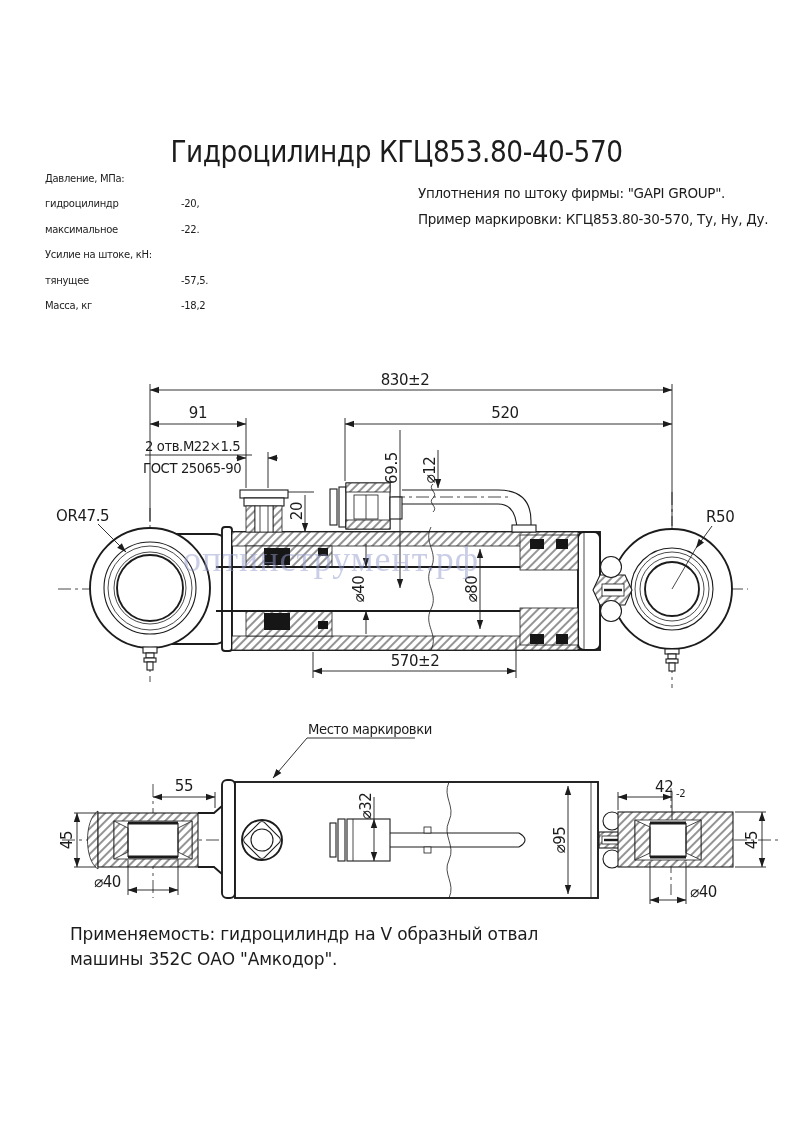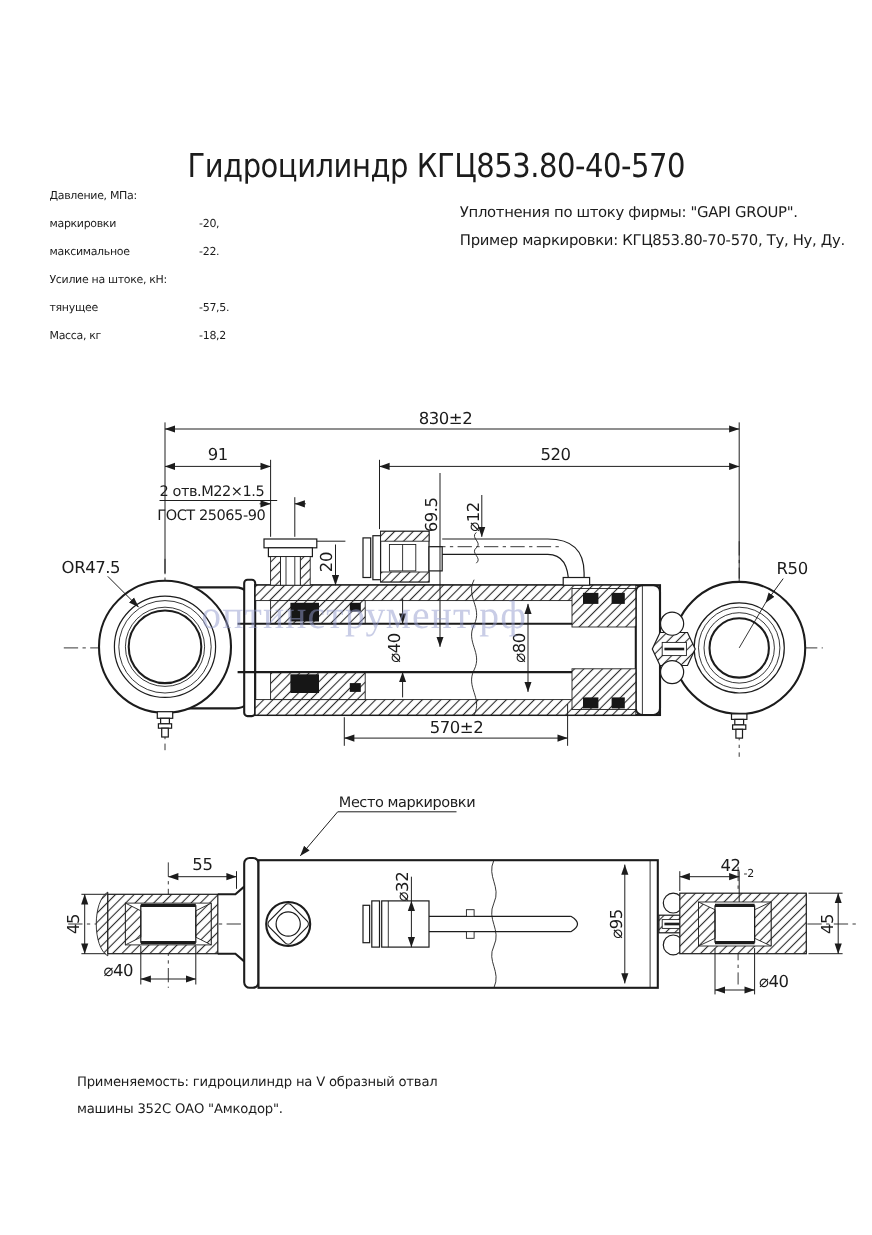--- a/index.html
+++ b/index.html
@@ -8,21 +8,21 @@
 
   .title { position:absolute; top:94px; left:0; right:0; text-align:center;
            font-size:30px; letter-spacing:-0.5px; transform:scaleX(0.88); white-space:nowrap; }
 
   .specs { position:absolute; left:45px; top:133px; font-size:10px; letter-spacing:-0.3px; }
   .spec-row { display:grid; grid-template-columns:136px auto; height:25.4px; white-space:nowrap; }
 
   .notes { position:absolute; left:418px; top:141px; font-size:13.5px; line-height:25.5px;
            letter-spacing:-0.3px; white-space:nowrap; }
 
-  .app { position:absolute; left:70px; top:931px; font-size:12px; line-height:24.5px;
+  .app { position:absolute; left:70px; top:882px; font-size:17px; line-height:24.5px;
          letter-spacing:-0.2px; white-space:nowrap; }
 
   .watermark { position:absolute; left:183px; top:498px; font-size:36px; letter-spacing:1px;
                color:rgba(147,156,206,0.5); z-index:5; pointer-events:none; white-space:nowrap;font-family:Liberation Serif, serif; }
 
   svg.drawing { position:absolute; left:0; top:0; z-index:2; }
   svg text { font-family:"DejaVu Sans", sans-serif; font-size:15px; fill:#1c1c1c; letter-spacing:-0.4px; }
   svg text.small { font-size:13.2px; }
   svg text.sub   { font-size:10px; }
 
@@ -45,21 +45,21 @@
 <div class="page">
 
   <div class="title">Гидроцилиндр КГЦ853.80-40-570</div>
 
   <div class="specs">
     <div class="spec-row">
       <span>Давление, МПа:</span>
       <span></span>
     </div>
     <div class="spec-row">
-      <span>маркировки</span>
+      <span>гидроцилиндр</span>
       <span>-20,</span>
     </div>
     <div class="spec-row">
       <span>максимальное</span>
       <span>-22.</span>
     </div>
     <div class="spec-row">
       <span>Усилие на штоке, кН:</span>
       <span></span>
     </div>
@@ -68,21 +68,21 @@
       <span>-57,5.</span>
     </div>
     <div class="spec-row">
       <span>Масса, кг</span>
       <span>-18,2</span>
     </div>
   </div>
 
   <div class="notes">
     <div>Уплотнения по штоку фирмы: "GAPI GROUP".</div>
-    <div>Пример маркировки: КГЦ853.80-70-570, Ту, Ну, Ду.</div>
+    <div>Пример маркировки: КГЦ853.80-30-570, Ту, Ну, Ду.</div>
   </div>
 
   <svg class="drawing" width="793" height="1123" viewBox="0 0 793 1123">
     <defs>
       <pattern id="h" width="6" height="6" patternUnits="userSpaceOnUse" patternTransform="rotate(45)">
         <rect width="6" height="6" fill="#ffffff"></rect>
         <path d="M3,0 V6" stroke="#2a2a2a" stroke-width="1"></path>
       </pattern>
       <marker id="ae" viewBox="0 0 10 8" refX="9.6" refY="4" markerWidth="11" markerHeight="8.5" orient="auto">
         <path d="M0,0.6 L9.8,4 L0,7.4 Z" fill="#1c1c1c"></path>

